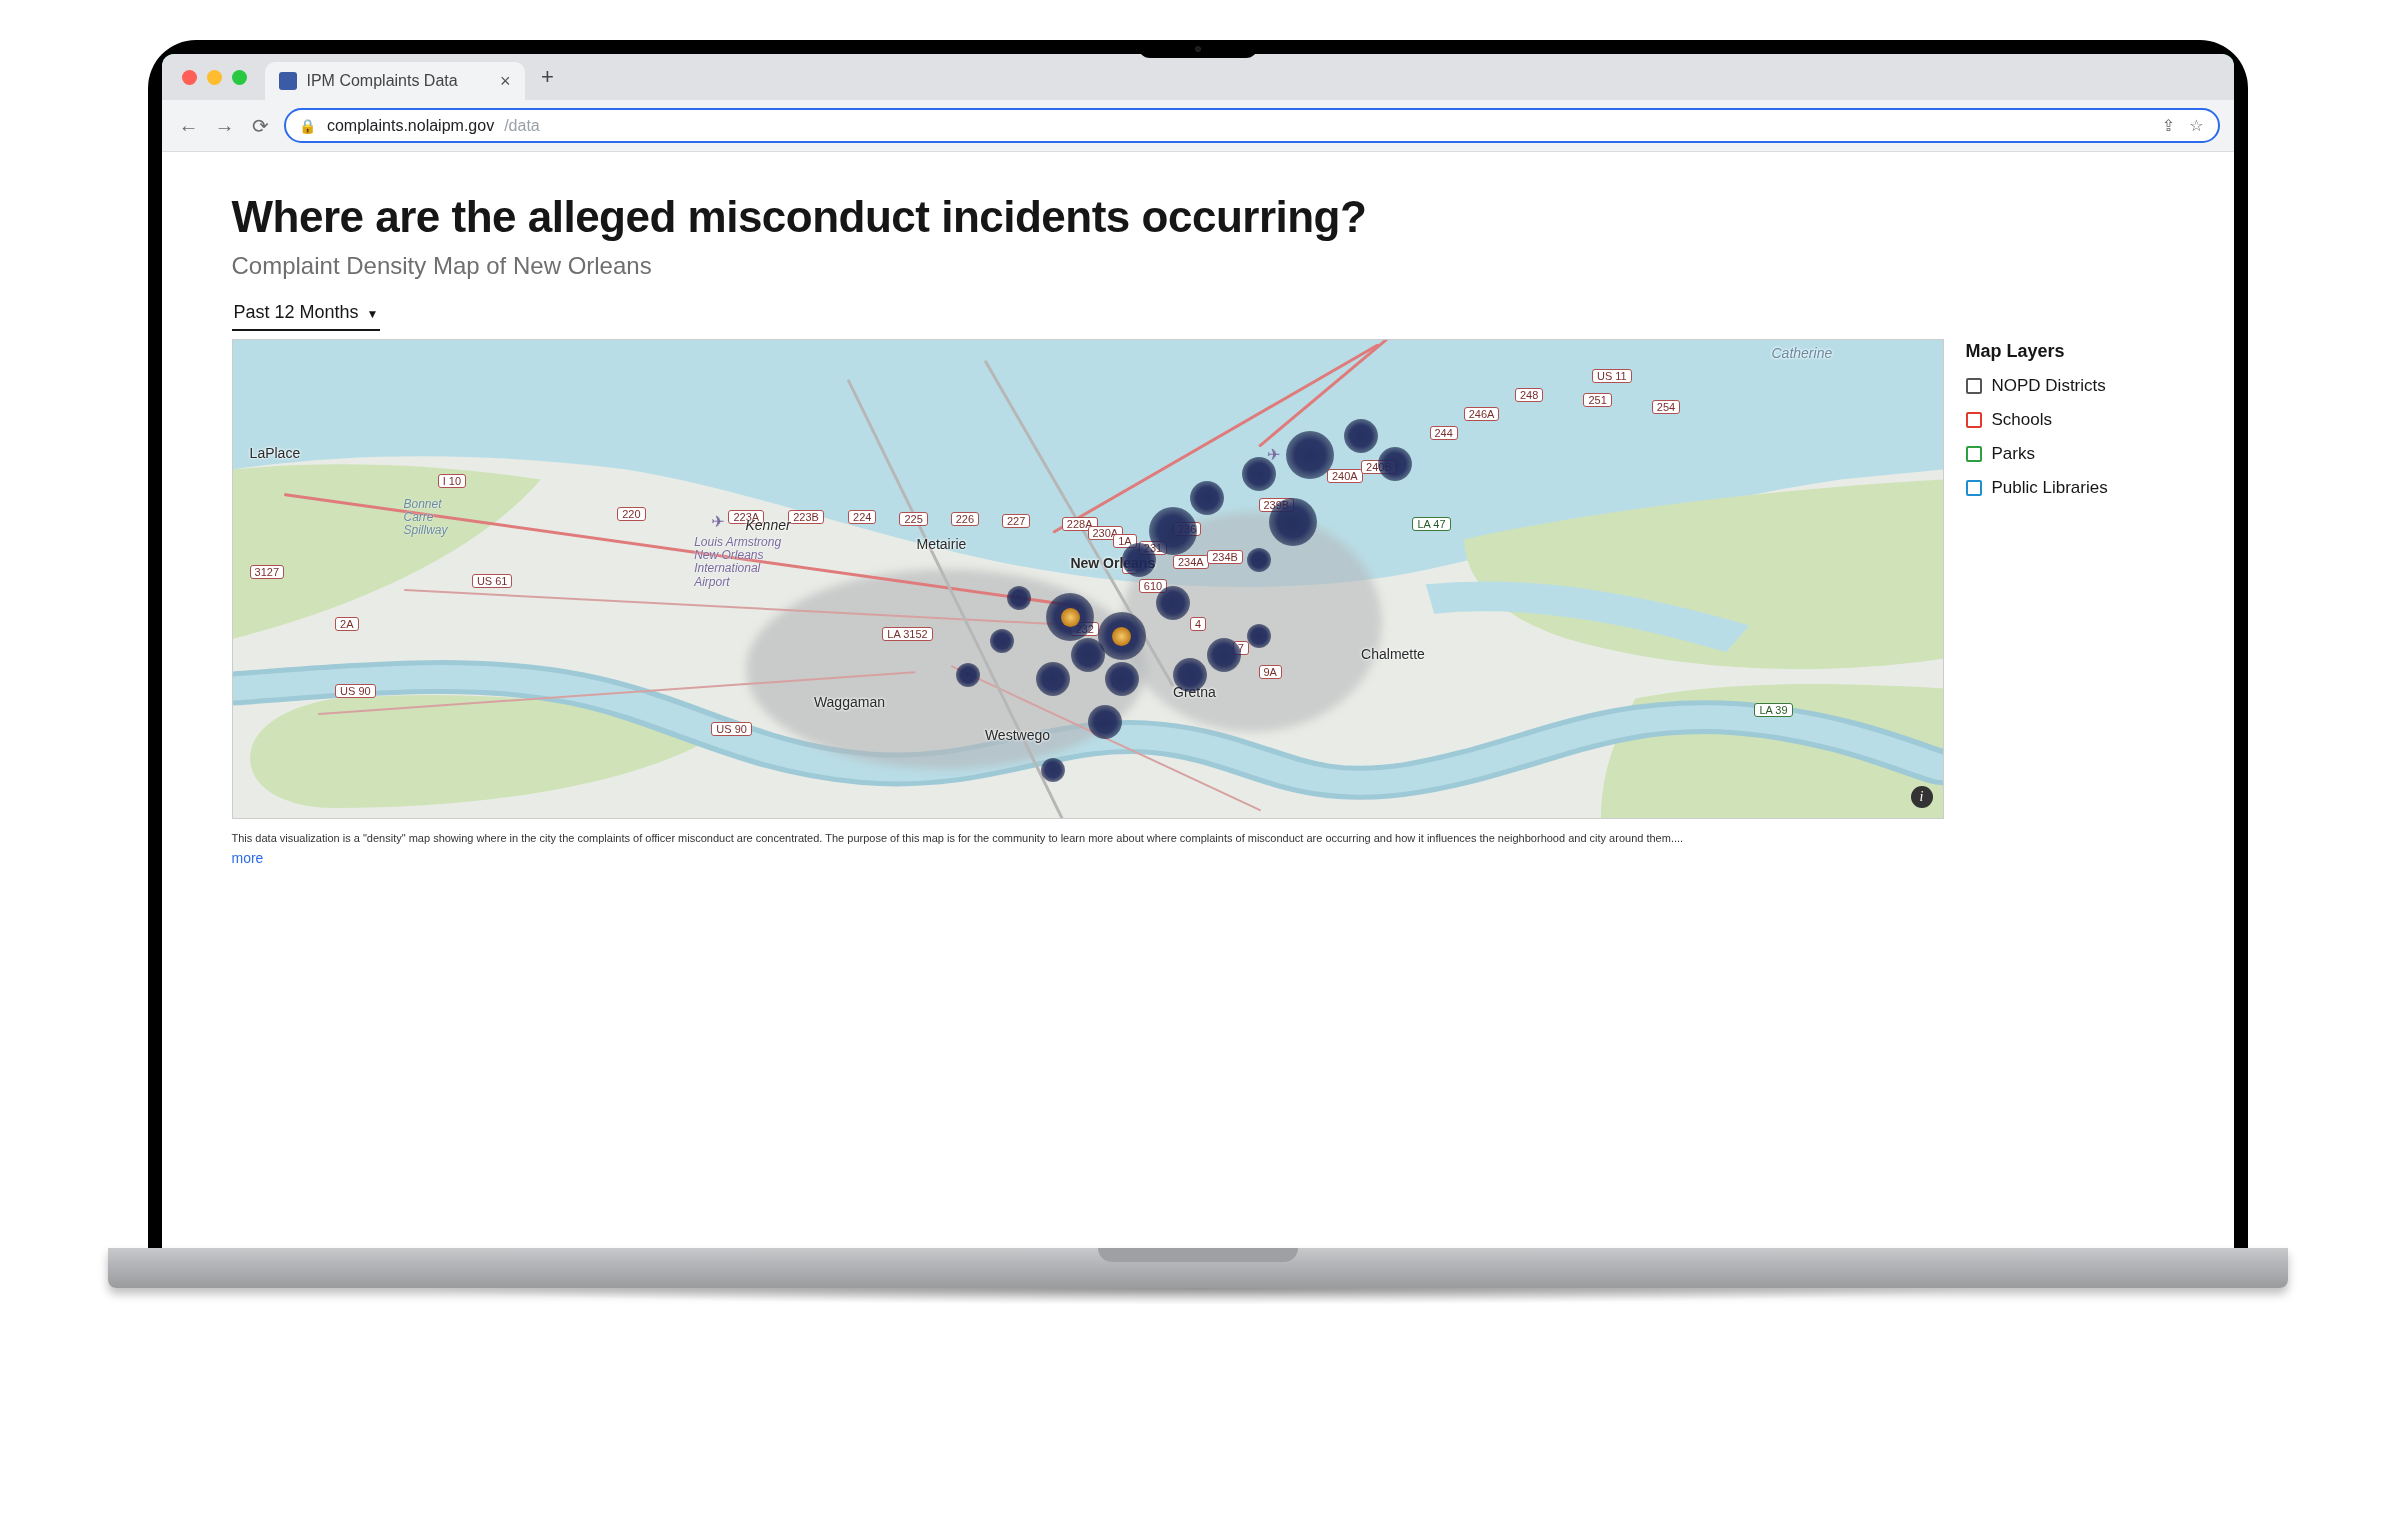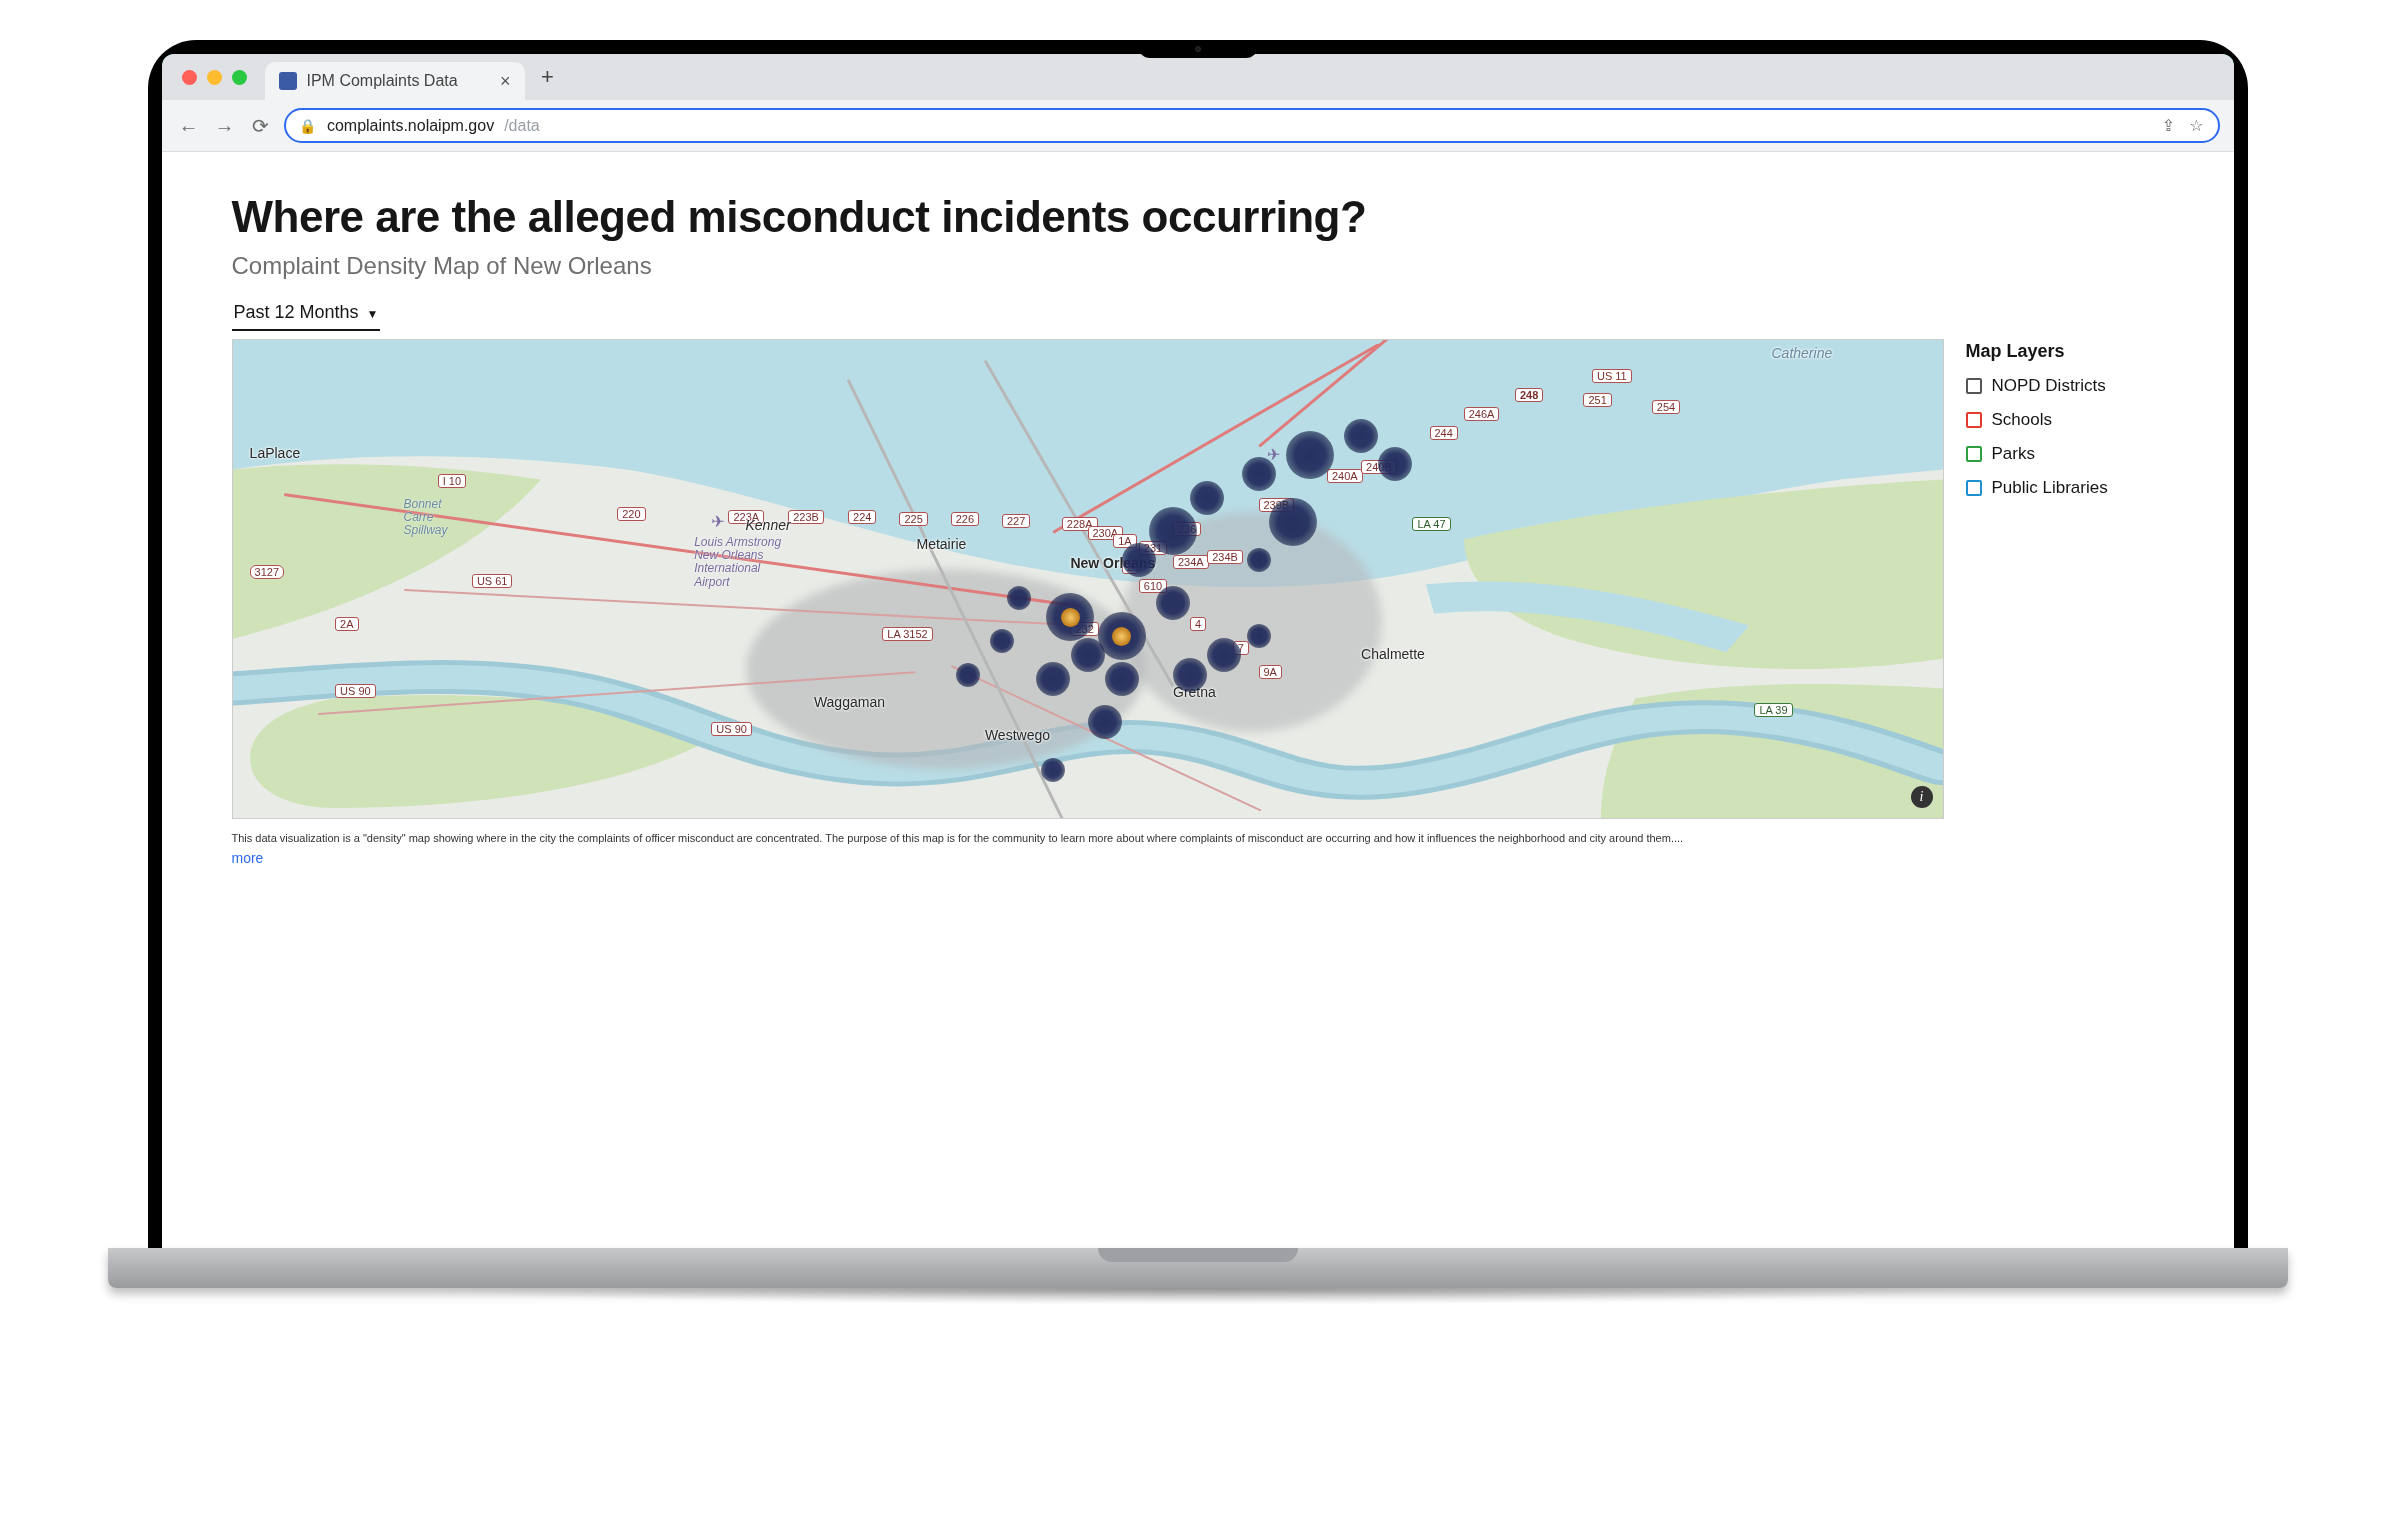--- a/index.html
+++ b/index.html
@@ -155,21 +155,21 @@
               <div class="road" style="left:48%;top:40%;width:22%;transform:rotate(-30deg);"></div>
               <div class="road" style="left:60%;top:22%;width:22%;transform:rotate(-40deg);"></div>
               <div class="road thin" style="left:10%;top:52%;width:40%;transform:rotate(3deg);"></div>
               <div class="road thin" style="left:42%;top:68%;width:20%;transform:rotate(25deg);"></div>
               <div class="road thin" style="left:5%;top:78%;width:35%;transform:rotate(-4deg);"></div>
               <div class="road grey" style="left:36%;top:8%;width:32%;transform:rotate(64deg);"></div>
               <div class="road grey" style="left:44%;top:4%;width:22%;transform:rotate(60deg);"></div>
 
               <div class="shield" style="left:12%;top:28%;">I 10</div>
               <div class="shield" style="left:14%;top:49%;">US 61</div>
-              <div class="shield" style="left:1%;top:47%;border-radius:6px;">3127</div>
+              <div class="shield" style="left:1%;top:47%;">3127</div>
               <div class="shield" style="left:38%;top:60%;">LA 3152</div>
               <div class="shield" style="left:28%;top:80%;">US 90</div>
               <div class="shield" style="left:6%;top:72%;">US 90</div>
               <div class="shield" style="left:79.5%;top:6%;">US 11</div>
               <div class="shield grn" style="left:69%;top:37%;">LA 47</div>
               <div class="shield grn" style="left:89%;top:76%;">LA 39</div>
               <div class="shield" style="left:22.5%;top:35%;">220</div>
               <div class="shield" style="left:29%;top:35.5%;">223A</div>
               <div class="shield" style="left:32.5%;top:35.5%;">223B</div>
               <div class="shield" style="left:36%;top:35.5%;">224</div>
@@ -183,21 +183,21 @@
               <div class="shield" style="left:53%;top:42%;">231</div>
               <div class="shield" style="left:49%;top:59%;">232</div>
               <div class="shield" style="left:55%;top:45%;">234A</div>
               <div class="shield" style="left:57%;top:44%;">234B</div>
               <div class="shield" style="left:55%;top:38%;">236</div>
               <div class="shield" style="left:60%;top:33%;">239B</div>
               <div class="shield" style="left:64%;top:27%;">240A</div>
               <div class="shield" style="left:66%;top:25%;">240B</div>
               <div class="shield" style="left:70%;top:18%;">244</div>
               <div class="shield" style="left:72%;top:14%;">246A</div>
-              <div class="shield" style="left:75%;top:10%;font-weight:bold;">248</div>
+              <div class="shield" style="left:75%;top:10%;">248</div>
               <div class="shield" style="left:79%;top:11%;">251</div>
               <div class="shield" style="left:83%;top:12.5%;">254</div>
               <div class="shield" style="left:52%;top:46%;">2</div>
               <div class="shield" style="left:53%;top:50%;">610</div>
               <div class="shield" style="left:56%;top:58%;">4</div>
               <div class="shield" style="left:58.5%;top:63%;">7</div>
               <div class="shield" style="left:60%;top:68%;">9A</div>
 
               <div class="city-label" style="left:1%;top:22%;">LaPlace</div>
               <div class="city-label" style="left:30%;top:37%;font-style:italic;">Kenner</div>

